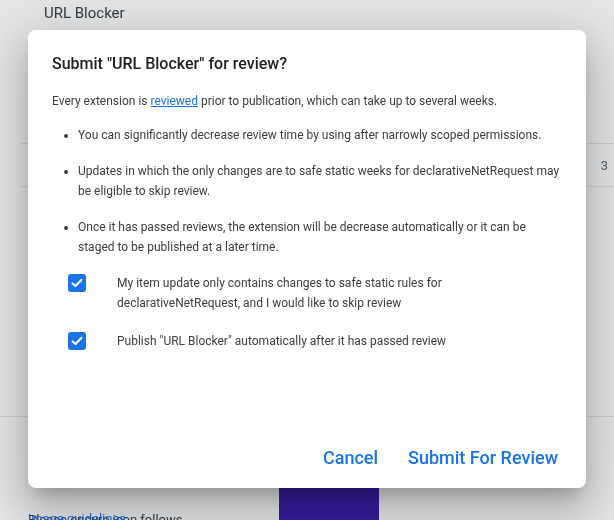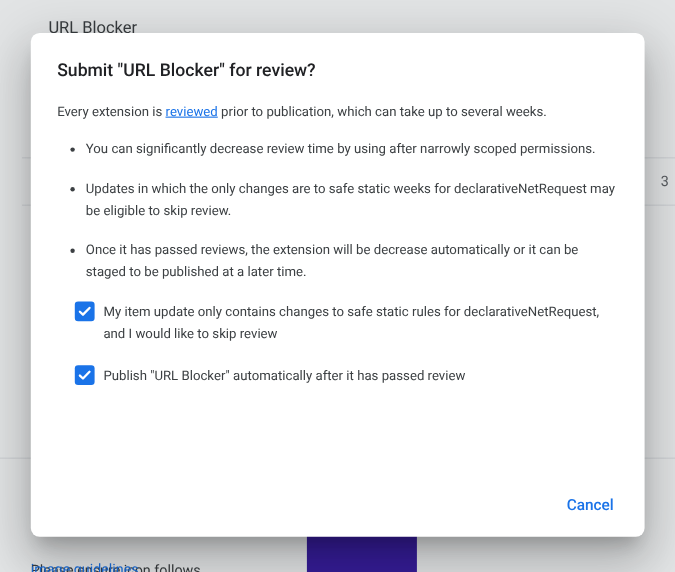--- a/index.html
+++ b/index.html
@@ -7,21 +7,21 @@
   body { background: #f1f3f4; color: #202124; }
 
   .backdrop {
     position: absolute;
     inset: 0;
     background: rgba(0,0,0,0.06);
   }
 
   .bg-title {
     position: absolute;
-    top: 16px;
+    top: 4px;
     left: 44px;
     font-size: 15px;
     color: #3c4043;
   }
   .bg-row {
     position: absolute;
     top: 143px;
     left: 20px;
     right: 0;
     height: 44px;
@@ -103,21 +103,21 @@
     margin: 14px 0 6px 0;
   }
   ul.bullets li {
     margin-bottom: 16px;
   }
   .strong { font-weight: 400; }
 
   .check-row {
     display: flex;
     align-items: flex-start;
-    gap: 8px;
+    gap: 31px;
     margin-top: 14px;
     padding-left: 16px;
   }
   .check-row + .check-row { margin-top: 18px; }
   .cb {
     width: 18px;
     height: 18px;
     border-radius: 3px;
     background: #1a73e8;
     flex: 0 0 18px;
@@ -133,21 +133,21 @@
   .actions {
     display: flex;
     justify-content: flex-end;
     gap: 22px;
     padding-top: 22px;
   }
   .btn {
     background: none;
     border: none;
     color: #1a73e8;
-    font-size: 14px;
+    font-size: 18px;
     font-weight: 500;
     cursor: pointer;
     padding: 8px 4px;
     font-family: inherit;
   }
 </style>
 </head>
 <body>
 
 <div class="bg-title">URL Blocker</div>
@@ -191,14 +191,15 @@
         <svg viewBox="0 0 16 16">
             <path d="M3 8.5 L6.2 11.5 L13 4.5"></path>
           </svg>
       </span>
       <span>Publish "URL Blocker" automatically after it has passed review</span>
     </div>
   </div>
 
   <div class="actions">
     <button class="btn">Cancel</button>
+    <button class="btn">Submit For Review</button>
   </div>
 </div>
 
 </body></html>

